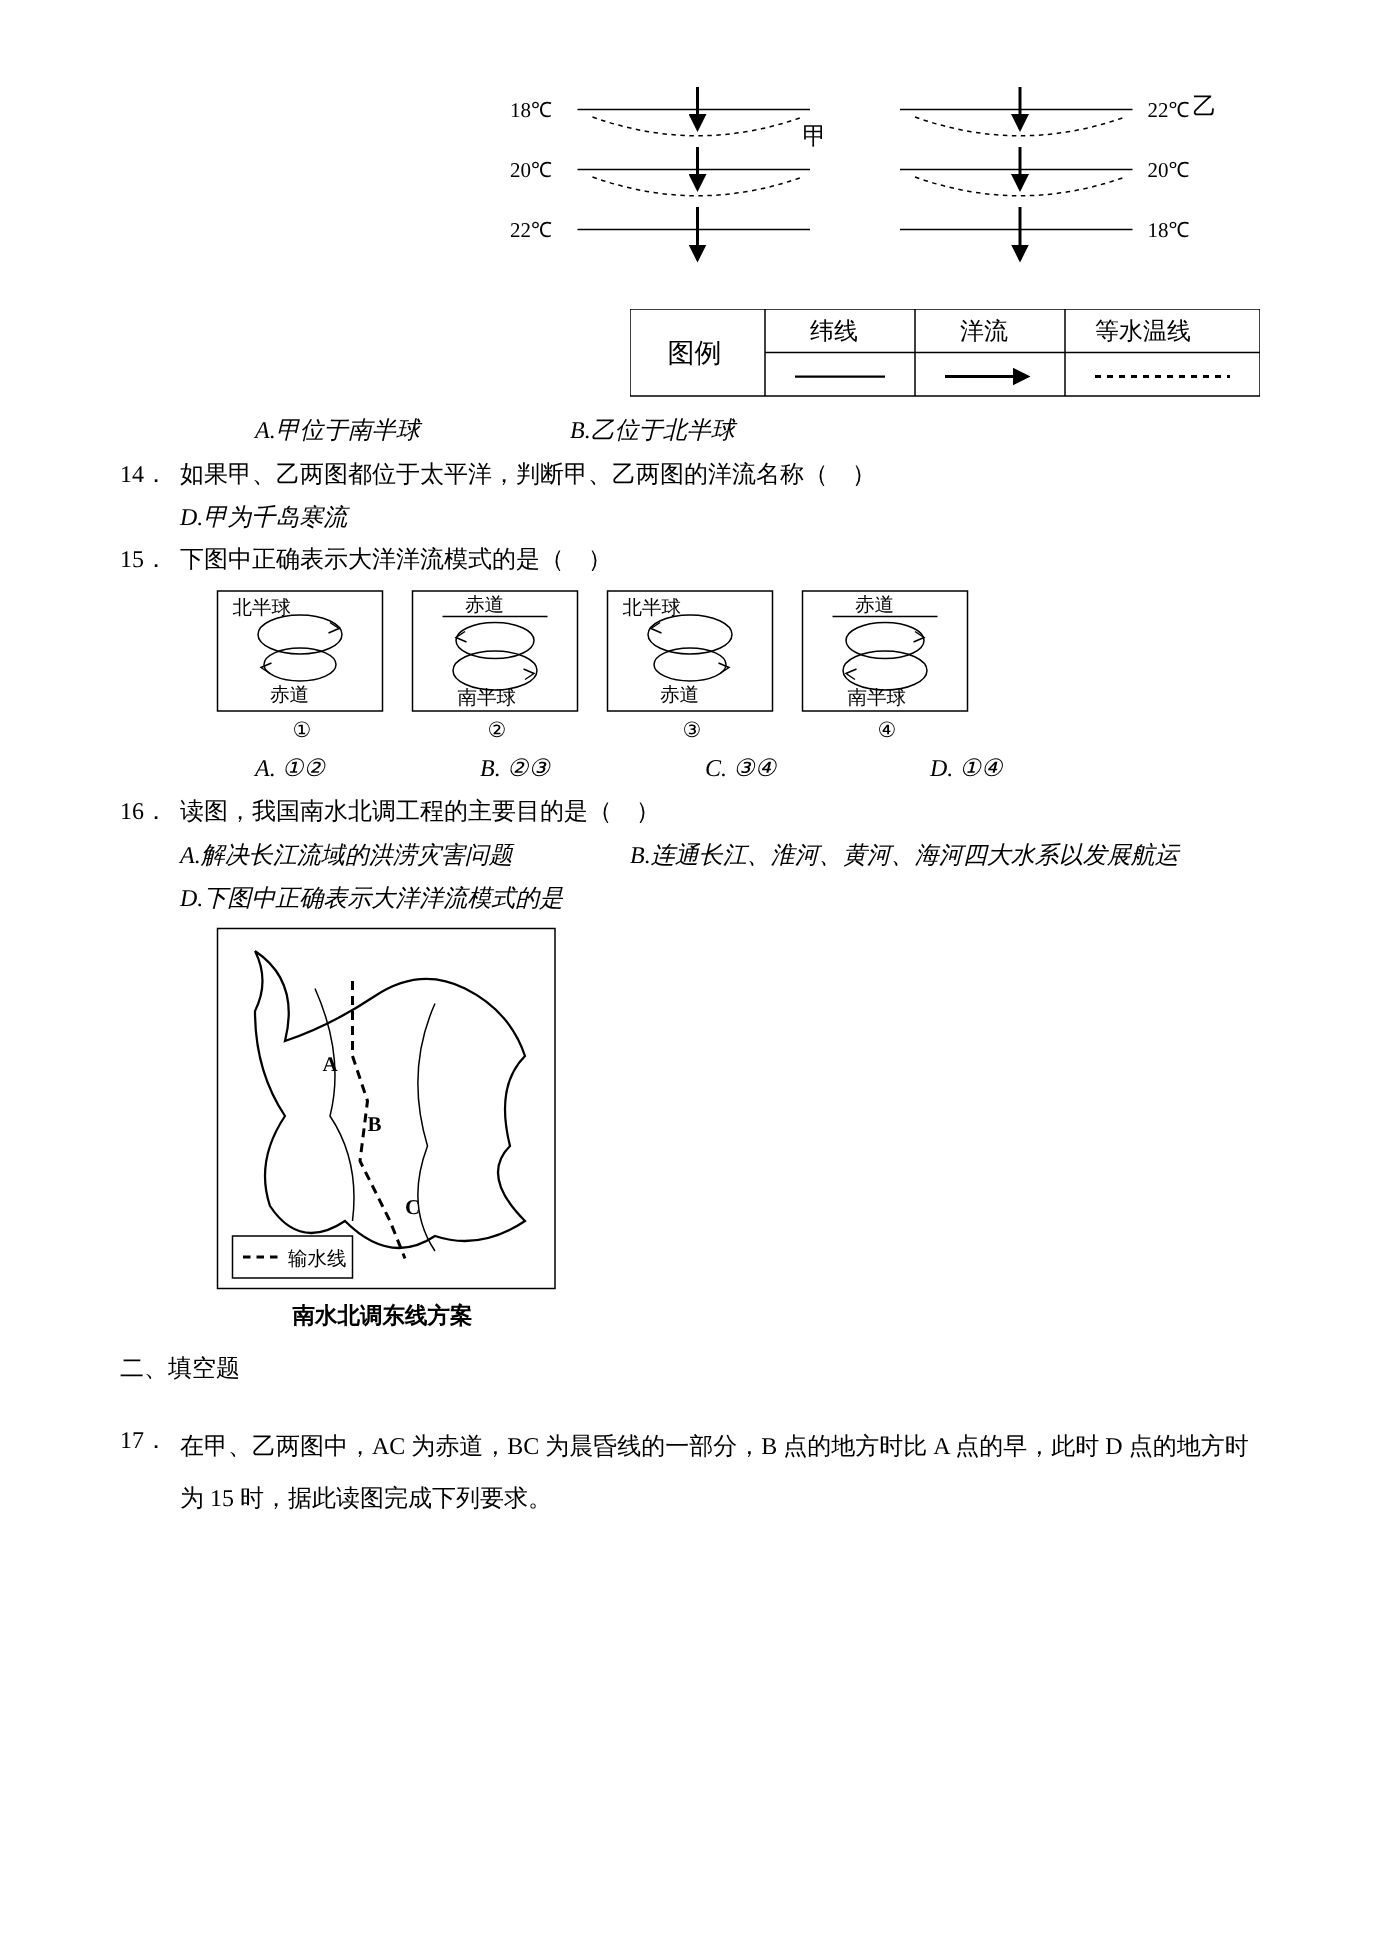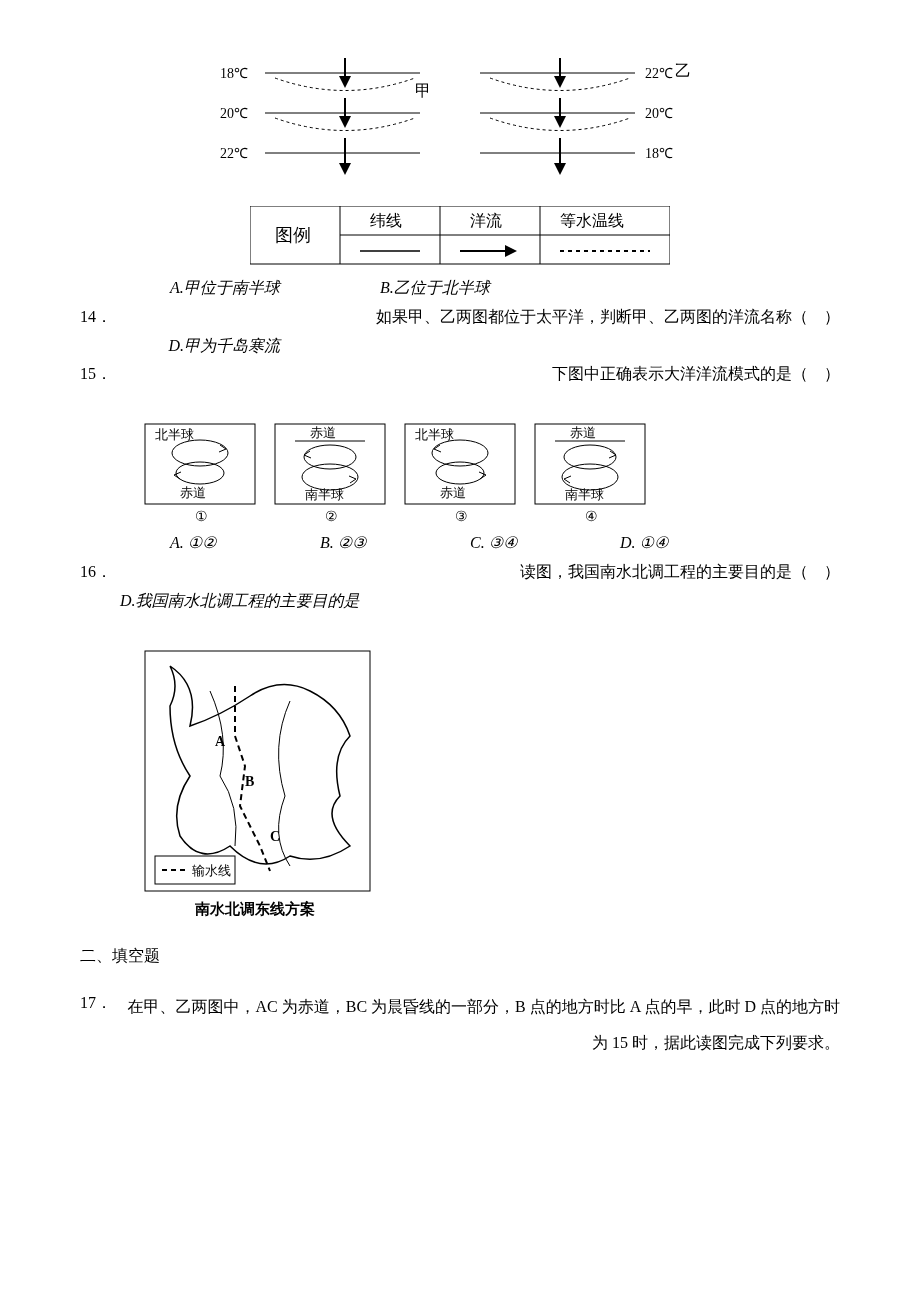--- a/index.html
+++ b/index.html
@@ -9,32 +9,32 @@
     width: 920px;
     height: 1302px;
     margin: 0;
     padding: 40px 80px;
     box-sizing: border-box;
     color: #000;
     background: #fff;
   }
   .figure-row {
     display: flex;
-    justify-content: center;
+    justify-content: flex-end;
     margin: 8px 0;
   }
   svg { display:block; }
-  .indent { padding-left: 60px; margin-top: 30px; }
+  .indent { padding-left: 60px; }
   .options { padding-left: 90px; }
   .opt-row { display:flex; flex-wrap:wrap;font-style:italic; }
   .opt-row > span { display:inline-block; min-width: 160px; }
   .q-line { display:flex; }
   .q-num { width:40px; flex:none; }
-  .q-body { flex:1;text-align:right; }
-  .section { margin-top:16px; }
+  .q-body { flex:1; }
+  .section { margin-top:5px; }
 </style>
 </head>
 <body>
 
 <div class="figure-row">
 <svg width="520" height="150" viewBox="0 0 520 150">
   <defs>
     <marker id="ah" markerWidth="6" markerHeight="6" refX="5" refY="3" orient="auto">
       <path d="M0,0 L6,3 L0,6 z" fill="#000"></path>
     </marker>
@@ -186,21 +186,25 @@
     <span style="min-width:150px">C. ③④</span>
     <span>D.  ①④</span>
   </div>
 </div>
 
 <div class="q-line">
   <div class="q-num">16．</div>
   <div class="q-body">
     <span><span>读图，我国南水北调工程的主要目的是（</span>&nbsp;&nbsp;&nbsp;&nbsp;<span>）</span></span>
     <div class="opt-row">
-      <span>D.我国南水北调工程的主要目的是</span>
+      <span style="min-width:300px">A.解决长江流域的洪涝灾害问题</span>
+      <span>B.连通长江、淮河、黄河、海河四大水系以发展航运</span>
+    </div>
+    <div class="opt-row">
+      <span>D.下图中正确表示大洋洋流模式的是</span>
     </div>
   </div>
 </div>
 
 <div class="indent">
 <svg width="240" height="280" viewBox="0 0 240 280">
   <rect x="5" y="5" width="225" height="240" fill="#fff" stroke="#000"></rect>
 
   <path d="M30 20 Q60 40 50 80 Q80 70 110 50 Q140 30 170 45 Q200 60 210 90
            Q190 110 200 150 Q180 170 210 200 Q180 220 150 210 Q120 230 90 200

